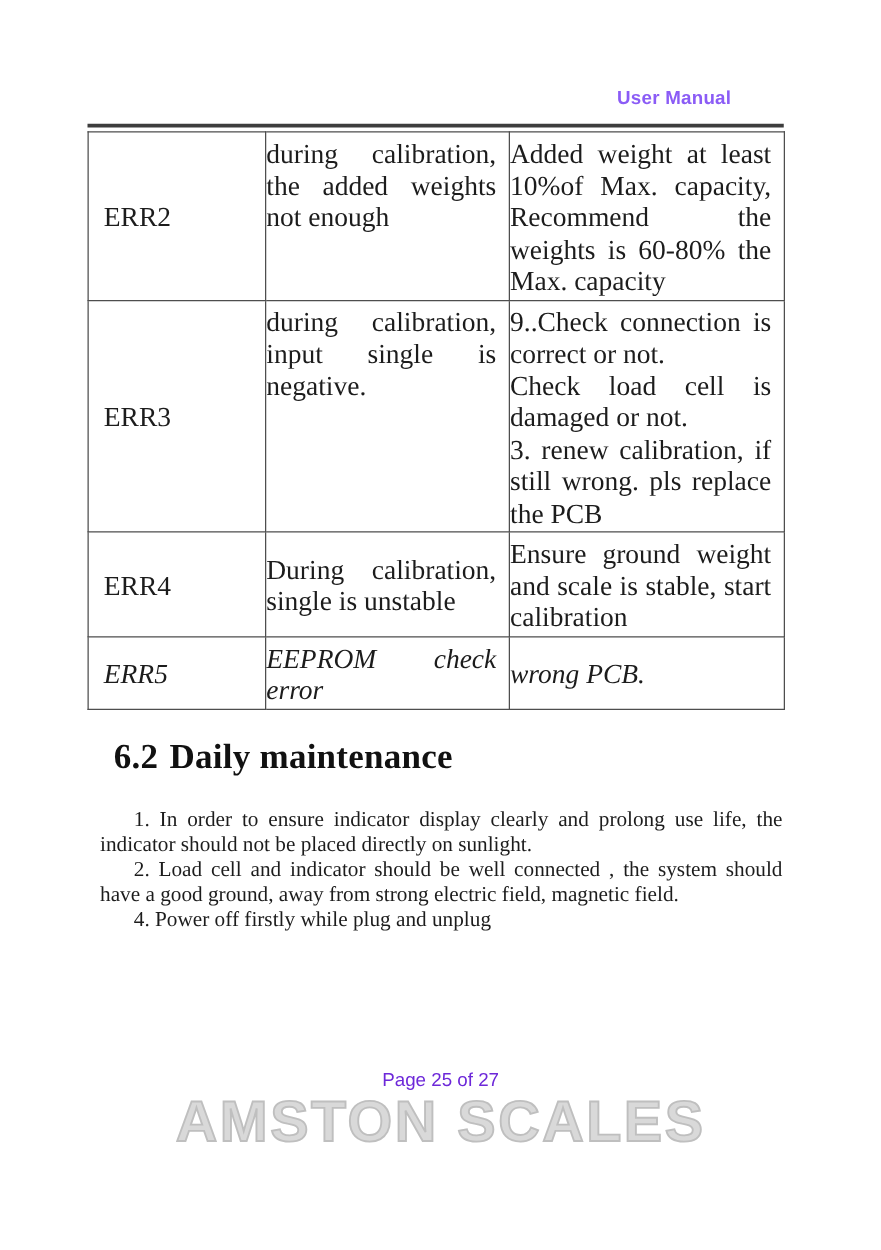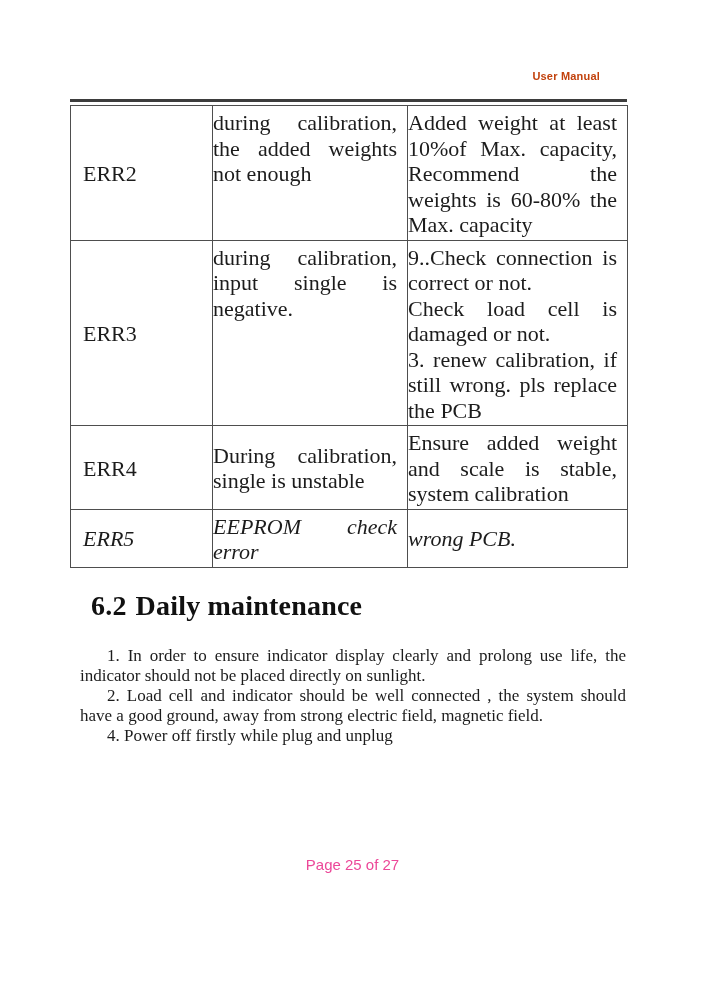--- a/index.html
+++ b/index.html
@@ -12,28 +12,28 @@
   .page {
     position: relative;
     width: 705px; height: 1000px;
     background: #ffffff;
     overflow: hidden;
   }
 
   
   .user-manual {
     position: absolute;
-    top: 70px; left: 15px;
+    top: 70px; left: 0;
     width: 585px;
     text-align: right;
     font-family: "Liberation Sans", sans-serif;
     font-weight: bold;
-    font-size: 11px;
+    font-size: 15px;
     letter-spacing: 0.2px;
-    color: #c2410c;
+    color: #8b5cf6;
   }
 
   
   .tablewrap {
     position: absolute;
     left: 70px; top: 99px;
     width: 557px;
   }
   .top-rule {
     border-top: 3px solid #3d3d3d;
@@ -96,21 +96,21 @@
   }
 
   
   .page-num {
     position: absolute;
     top: 856px; left: 0;
     width: 705px;
     text-align: center;
     font-family: "Liberation Sans", sans-serif;
     font-size: 15px;
-    color: #ec4899;
+    color: #6d28d9;
   }
   .watermark {
     position: absolute;
     top: 870px; left: 0;
     width: 705px;
     text-align: center;
     font-family: "Liberation Sans", sans-serif;
     font-weight: bold;
     font-size: 46px;
     letter-spacing: 2px;
@@ -153,21 +153,21 @@
               <p>Check load cell is damaged or not.</p>
               <p>3. renew calibration, if still wrong. pls replace the PCB</p>
             </td>
           </tr>
           <tr>
             <td class="code-cell">ERR4</td>
             <td class="cause-cell">
               <p>During calibration, single is unstable</p>
             </td>
             <td class="solution-cell">
-              <p>Ensure added weight and scale is stable, system calibration</p>
+              <p>Ensure ground weight and scale is stable, start calibration</p>
             </td>
           </tr>
           <tr>
             <td class="code-cell">ERR5</td>
             <td class="cause-cell">
               <p>EEPROM check error</p>
             </td>
             <td class="solution-cell">
               <p>wrong PCB.</p>
             </td>
@@ -181,14 +181,15 @@
   </h2>
 
   <div class="bodytext" id="maintenance-list">
       <p>1. In order to ensure indicator display clearly and prolong use life, the indicator should not be placed directly on sunlight.</p>
       <p>2. Load cell and indicator should be well connected , the system should have a good ground, away from strong electric field, magnetic field.</p>
       <p>4. Power off firstly while plug and unplug</p>
     </div>
 
   <div class="page-num">Page 25 of 27</div>
 
+  <div class="watermark">AMSTON SCALES</div>
 
 </div>
 
 </body></html>

